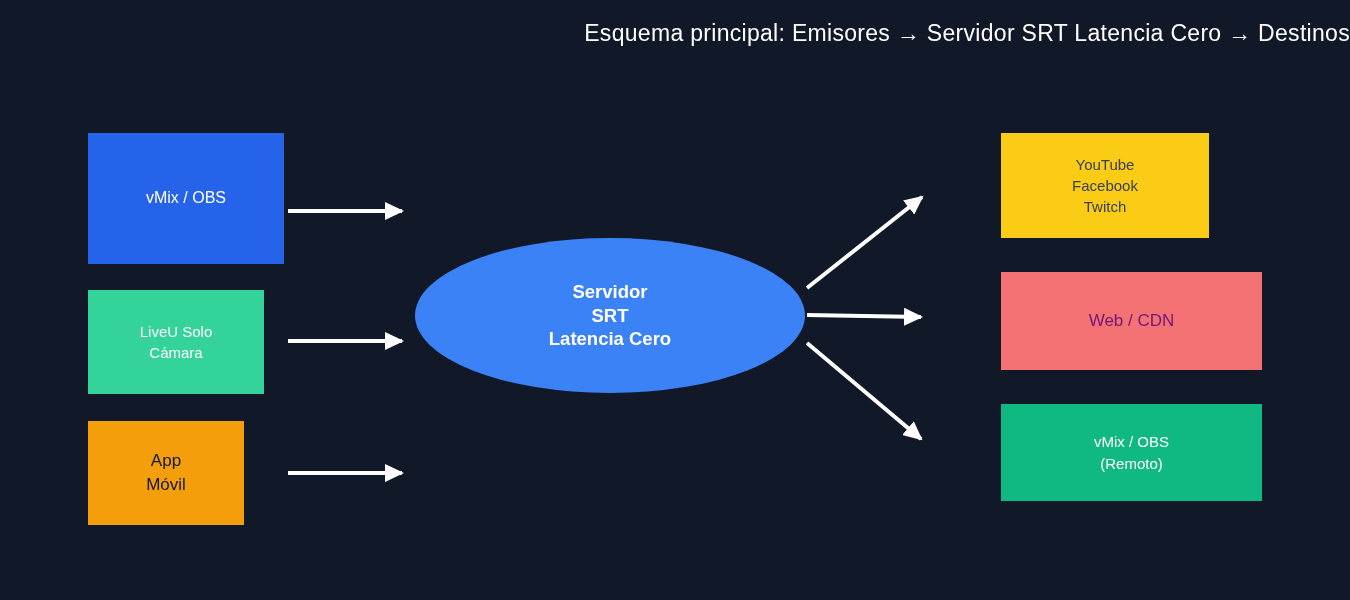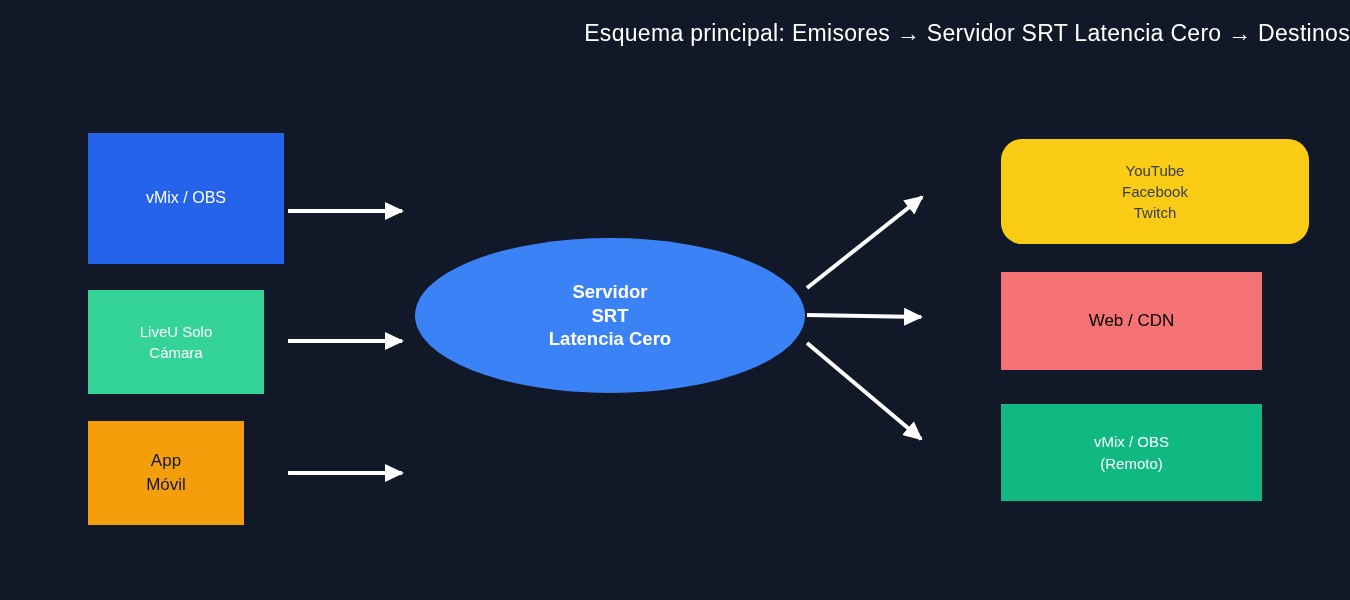--- a/index.html
+++ b/index.html
@@ -37,21 +37,21 @@
     font-size: 16px;
     line-height: 1.42;
   }
 
   .src-1 { left: 88px;  top: 133px; width: 196px; height: 131px; }
   .src-2 { left: 88px;  top: 290px; width: 176px; height: 104px; }
   .src-2 .label { font-size: 15px; }
   .src-3 { left: 88px;  top: 421px; width: 156px; height: 104px; }
   .src-3 .label { font-size: 17px; }
 
-  .dst-1 { left: 1001px; top: 139px; width: 308px; height: 105px; border-radius: 21px; }
+  .dst-1 { left: 1001px; top: 133px; width: 208px; height: 105px; }
   .dst-1 .label { font-size: 15px; line-height: 1.4; }
   .dst-2 { left: 1001px; top: 272px; width: 261px; height: 98px; }
   .dst-2 .label { font-size: 17px; }
   .dst-3 { left: 1001px; top: 404px; width: 261px; height: 97px; }
   .dst-3 .label { font-size: 15px; }
 
   .ellipse {
     position: absolute;
     left: 415px;
     top: 238px;
@@ -104,21 +104,21 @@
 SRT
 Latencia Cero</span>
   </div>
 
   <div class="box dst-1" style="background-color: rgb(250, 204, 21); color: rgb(55, 65, 81);">
     <span class="label">YouTube
 Facebook
 Twitch</span>
   </div>
 
-  <div class="box dst-2" style="background-color: rgb(244, 113, 116); color: #000000;">
+  <div class="box dst-2" style="background-color: rgb(244, 113, 116); color: #701a75;">
     <span class="label">Web / CDN</span>
   </div>
 
   <div class="box dst-3" style="background-color: rgb(16, 185, 129); color: rgb(255, 255, 255);">
     <span class="label">vMix / OBS
 (Remoto)</span>
   </div>
 
   <svg class="arrows" width="1350" height="600" viewBox="0 0 1350 600" style="color: rgb(255, 255, 255);">
     <defs>

